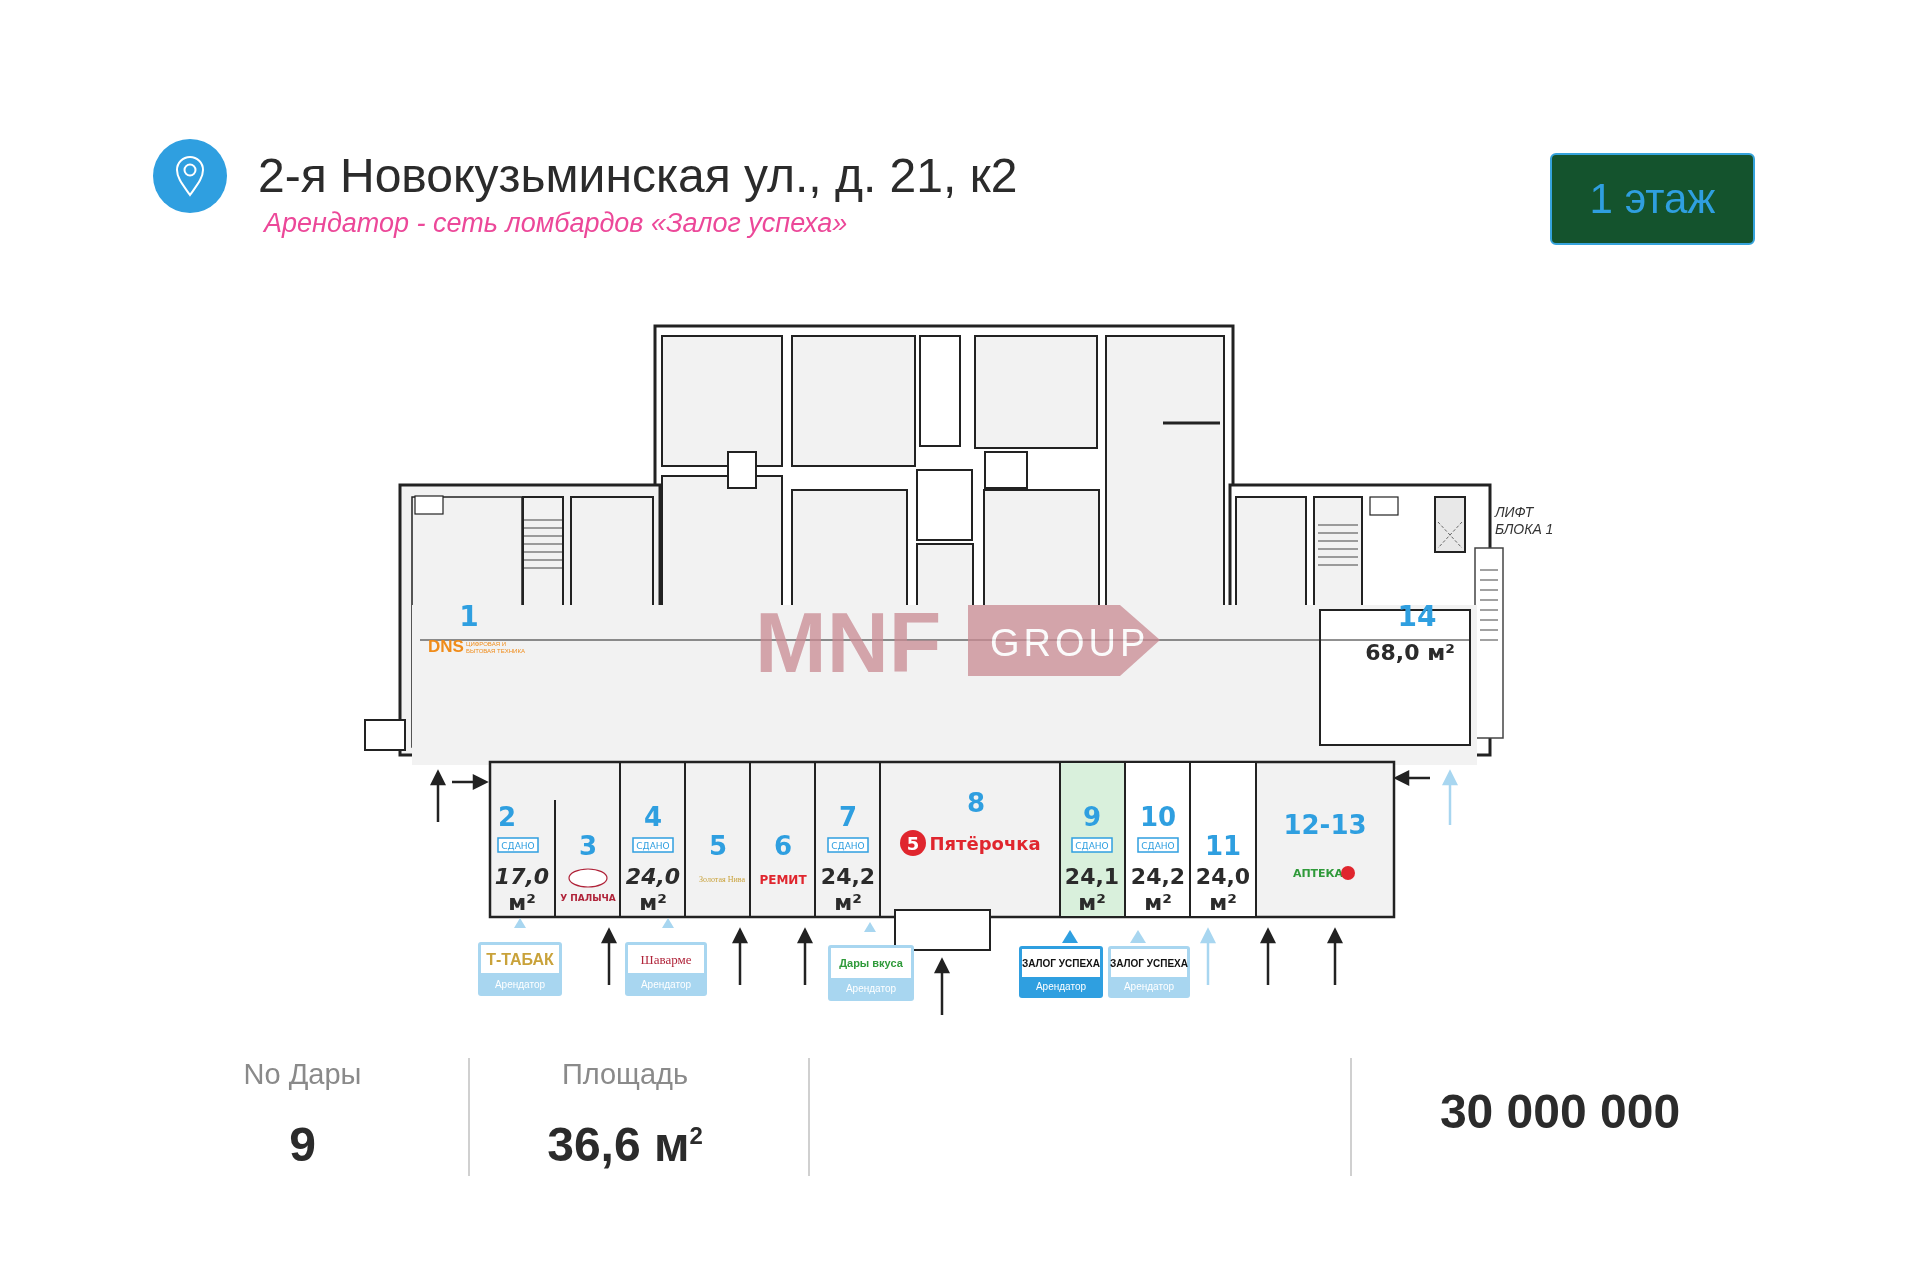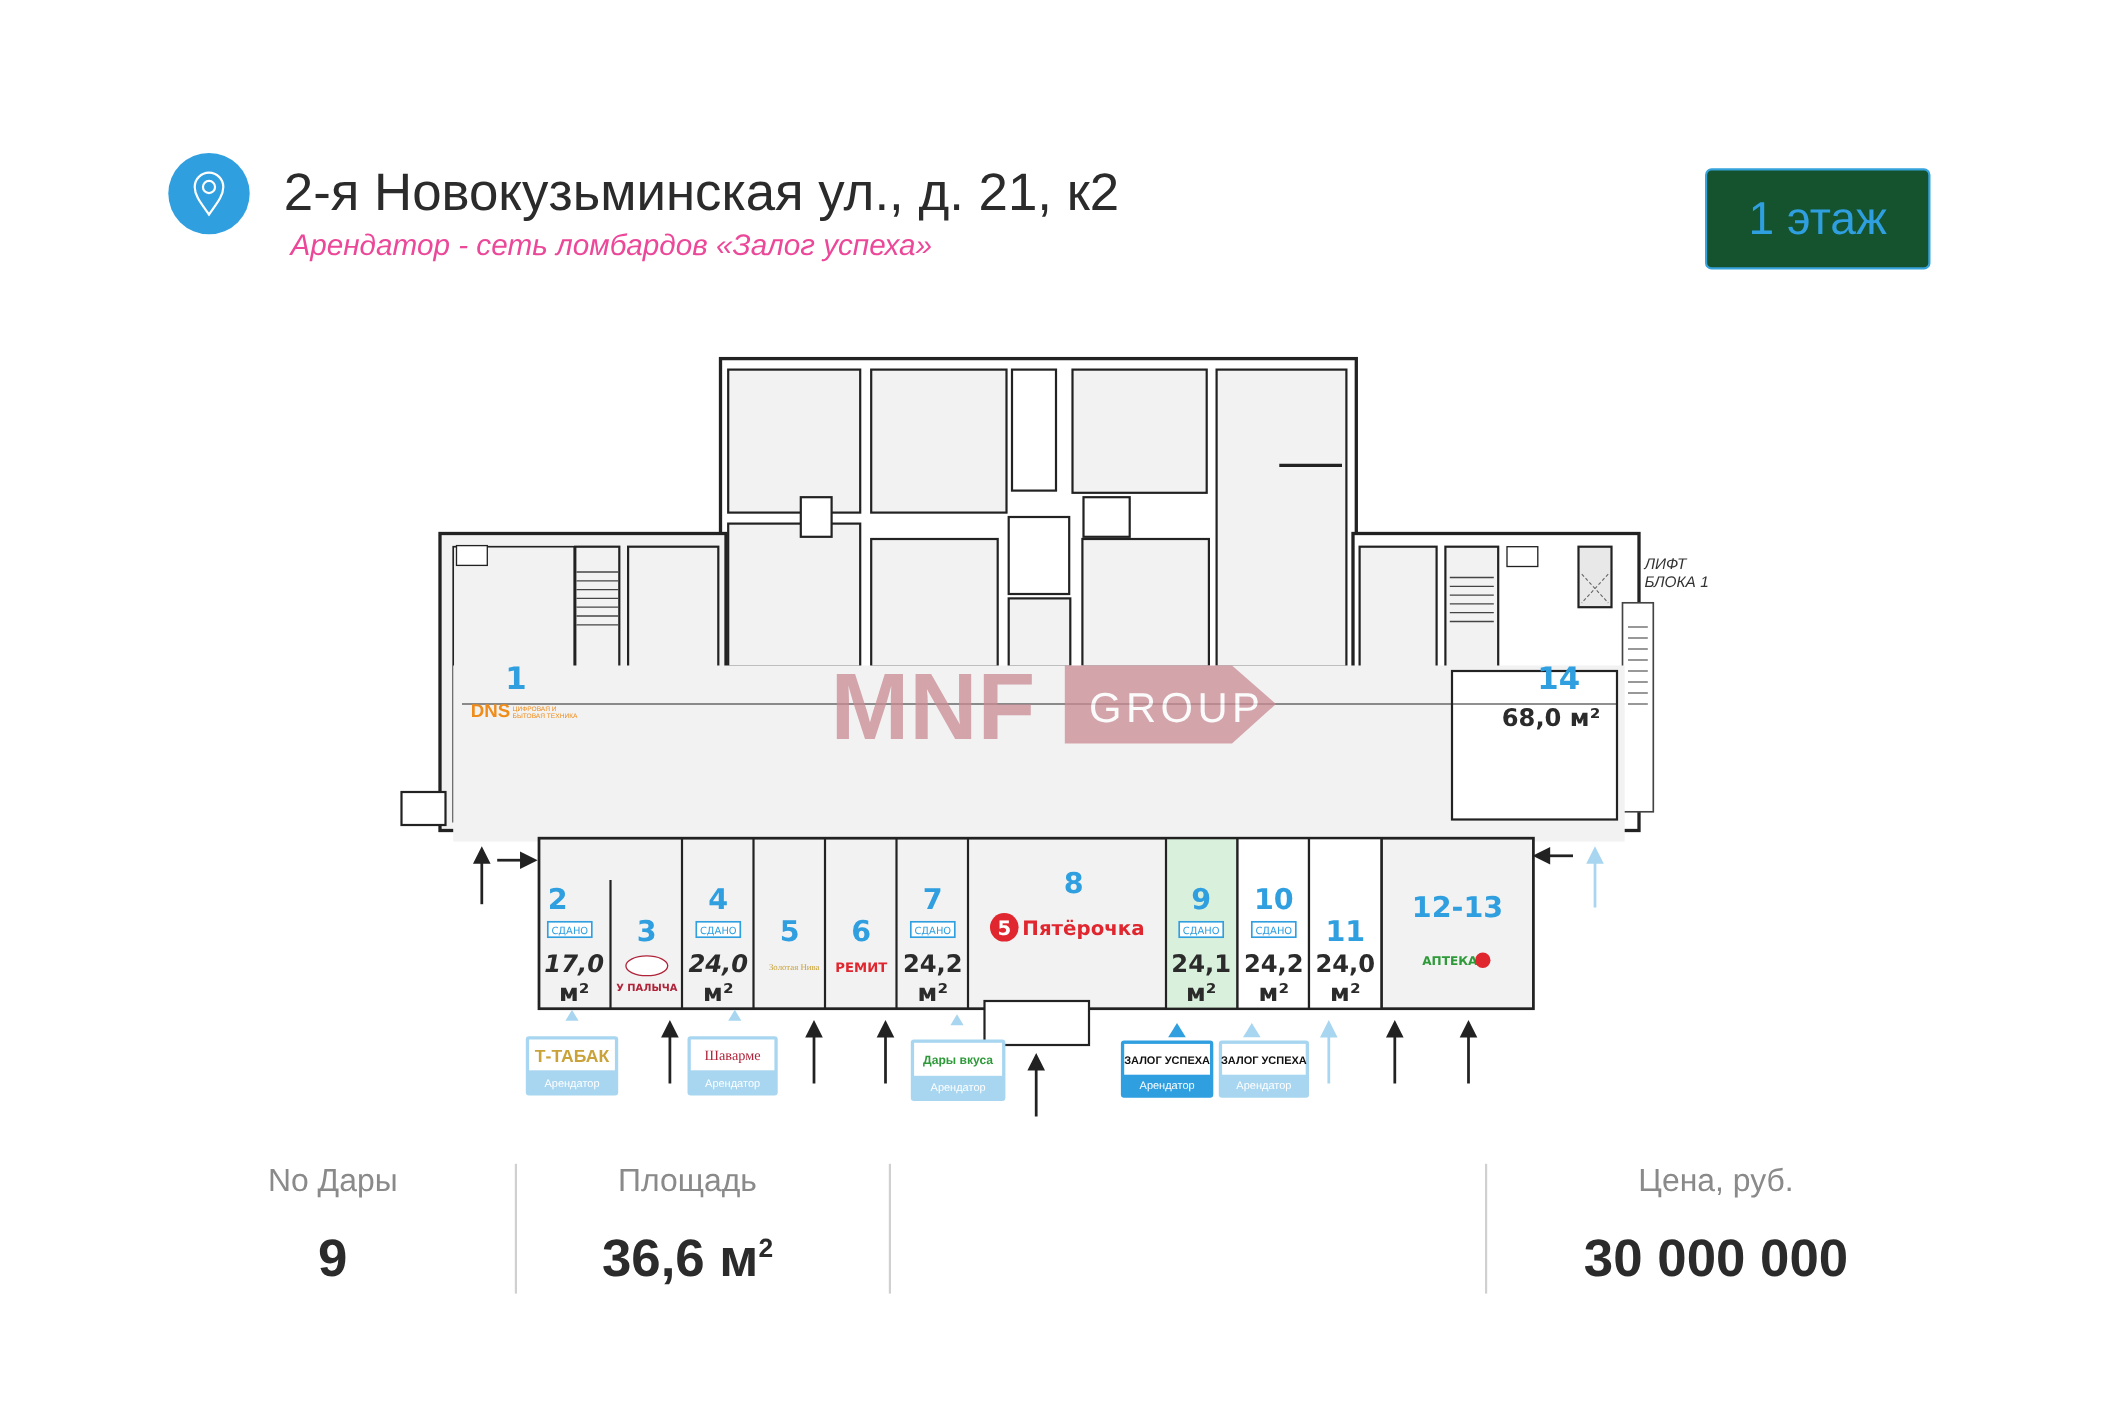--- a/index.html
+++ b/index.html
@@ -263,16 +263,15 @@
   <div class="divider" style="left:268px;"></div>
   <div class="stat" style="left:340px;width:170px;">
     <div class="lbl">Площадь</div>
     <div class="val"><span>36,6 м</span><sup>2</sup></div>
   </div>
   <div class="divider" style="left:608px;"></div>
   <div class="stat" style="left:660px;width:420px;">
   </div>
   <div class="divider" style="left:1150px;"></div>
   <div class="stat" style="left:1200px;width:320px;">
-    <div class="lbl">Цена, руб.</div>
     <div class="val">30 000 000</div>
   </div>
 </div>
 
 </body></html>

